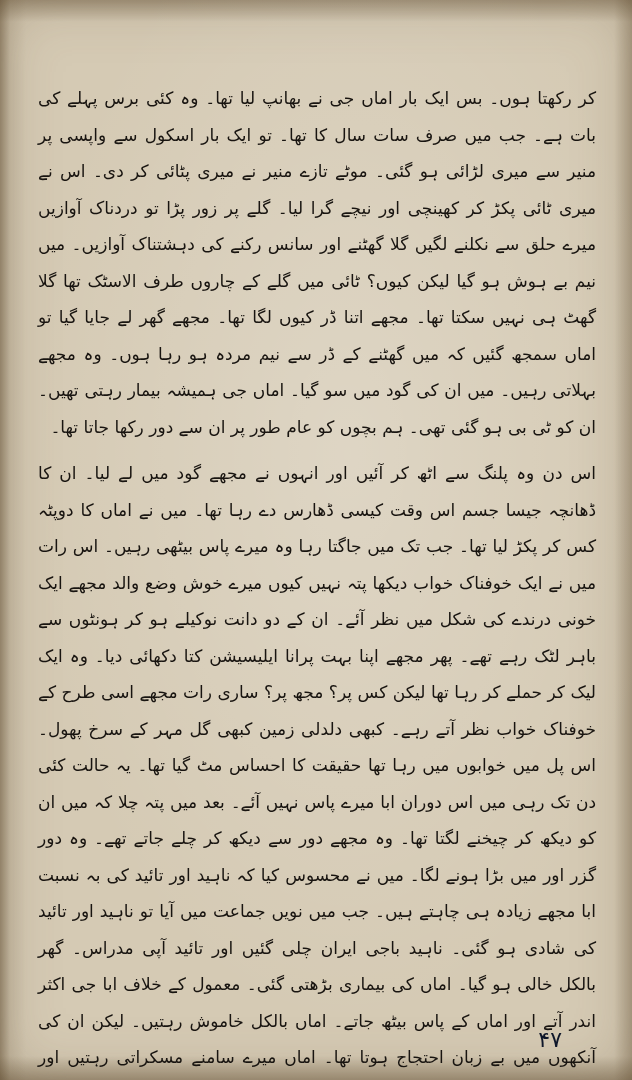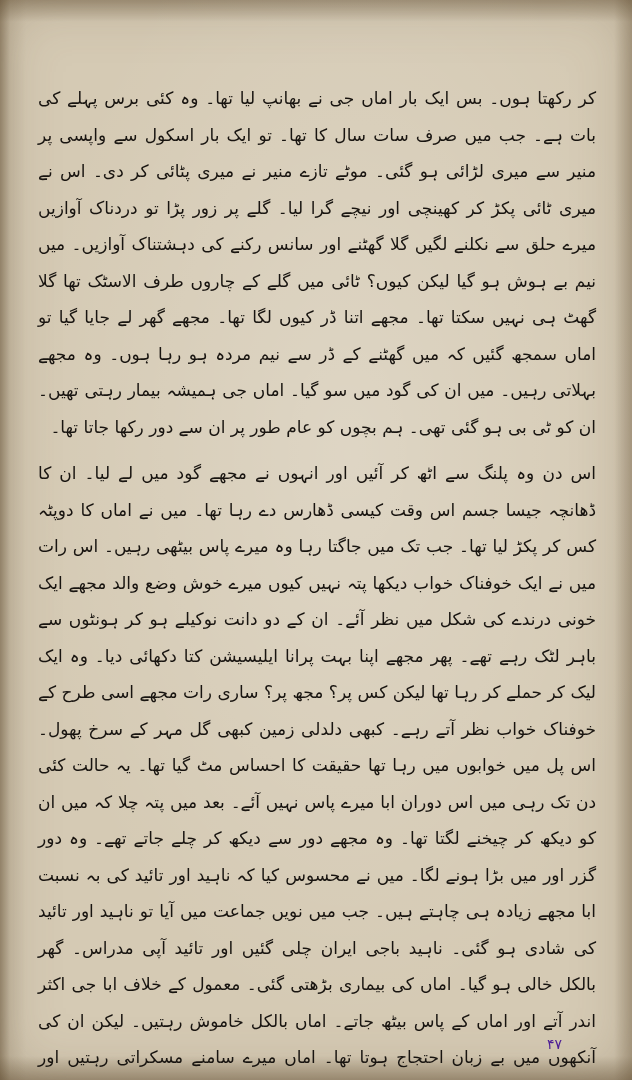--- a/index.html
+++ b/index.html
@@ -52,22 +52,22 @@
 
   .text-block p + p {
     margin-top: 10px;
   }
 
   .page-number {
     position: absolute;
     bottom: 28px;
     right: 70px;
     direction: rtl;
-    font-size: 14px;
-    color: #4c1d95;
+    font-size: 22px;
+    color: #0f172a;
     letter-spacing: 1px;
   }
 </style>
 </head>
 <body>
 
 <div class="scan-wrap">
   <div class="page"></div>
 
   <div class="text-block">

